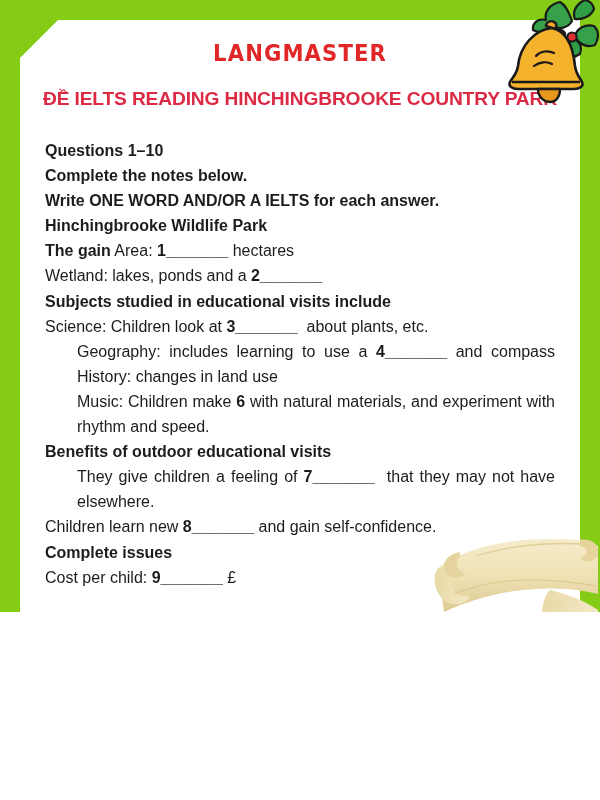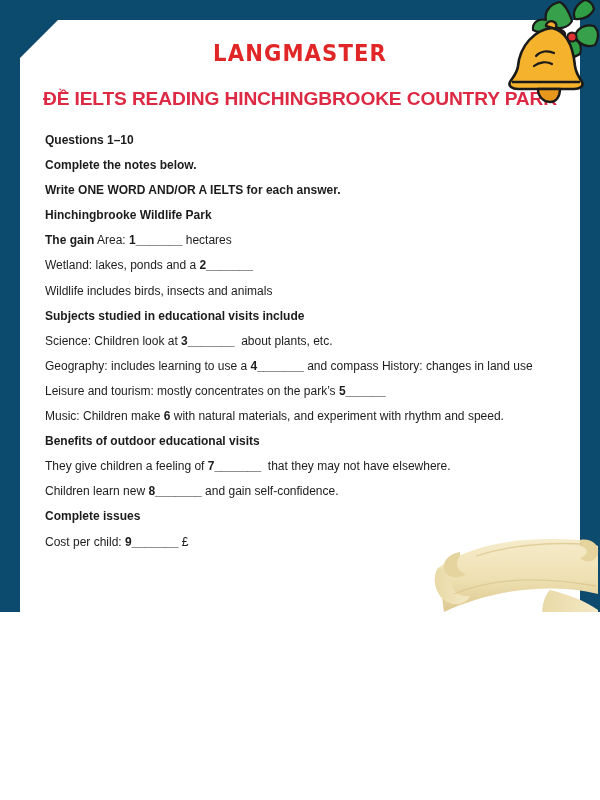--- a/index.html
+++ b/index.html
@@ -12,21 +12,21 @@
     overflow: hidden;
     font-family: "Liberation Sans", sans-serif;
     background: #ffffff;
   }
 
   
   .poster {
     position: relative;
     width: 600px;
     height: 612px;
-    background: #0c4a6e;
+    background: #84cc16;
     overflow: hidden;
   }
 
   
   .card {
     position: absolute;
     left: 20px;
     top: 20px;
     width: 560px;
     height: 760px;
@@ -75,34 +75,34 @@
     font-size: 19.2px;
     letter-spacing: -0.15px;
     line-height: 1.1;
     white-space: nowrap;
   }
 
   
   .body-text {
     position: absolute;
     left: 25px;
-    top: 108px;
+    top: 118px;
     width: 510px;
     color: #1c1c1c;
     font-family: "Liberation Sans", sans-serif;
-    font-size: 12px;
+    font-size: 16px;
     line-height: 25.1px;
   }
 
   .line {
     margin: 0;
     padding: 0;
   }
   .line.bold { font-weight: bold; }
-  .line.just-multi { text-align: justify; text-align-last: left; }
+  .line.just-multi { text-align: justify; text-align-last: left; margin-left: 32px; }
   b.ib { font-weight: bold; }
 
   
   .bell-deco {
     position: absolute;
     right: -2px;
     top: -4px;
     width: 112px;
     height: 108px;
     pointer-events: none;
@@ -129,25 +129,23 @@
 
     <div class="doc-title">ĐỀ IELTS READING HINCHINGBROOKE COUNTRY PARK</div>
 
     <div class="body-text" id="body-text">
         <div class="line bold">Questions 1–10</div>
         <div class="line bold">Complete the notes below.</div>
         <div class="line bold">Write ONE WORD AND/OR A IELTS for each answer.</div>
         <div class="line bold">Hinchingbrooke Wildlife Park</div>
         <div class="line"><b class="ib">The gain</b> Area: <b class="ib">1_______</b> hectares</div>
         <div class="line">Wetland: lakes, ponds and a <b class="ib">2_______</b></div>
-        <div class="line">Wildlife includes birds, insects and animals</div>
         <div class="line bold">Subjects studied in educational visits include</div>
         <div class="line">Science: Children look at <b class="ib">3_______</b>&nbsp; about plants, etc.</div>
         <div class="line just-multi">Geography: includes learning to use a <b class="ib">4_______</b> and compass History: changes in land use</div>
-        <div class="line just-multi">Leisure and tourism: mostly concentrates on the park’s <b class="ib">5______</b></div>
         <div class="line just-multi">Music: Children make <b class="ib">6</b> with natural materials, and experiment with rhythm and speed.</div>
         <div class="line bold">Benefits of outdoor educational visits</div>
         <div class="line just-multi">They give children a feeling of <b class="ib">7_______</b>&nbsp; that they may not have elsewhere.</div>
         <div class="line">Children learn new <b class="ib">8_______</b> and gain self-confidence.</div>
         <div class="line bold">Complete issues</div>
         <div class="line">Cost per child: <b class="ib">9_______</b> £</div>
       </div>
 
   </div>
 

